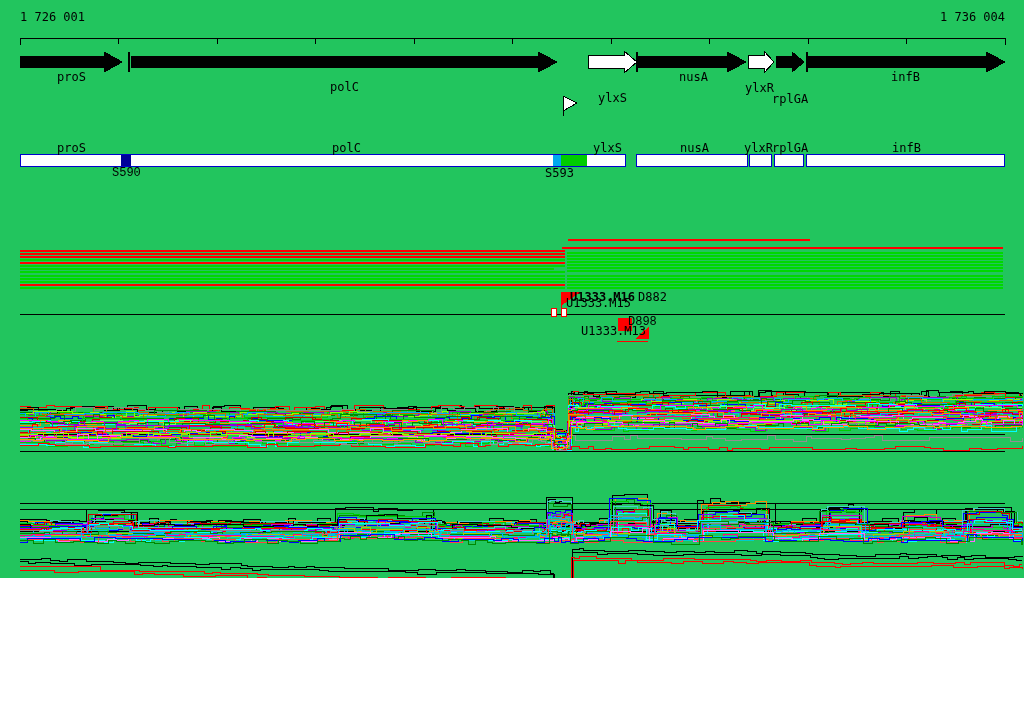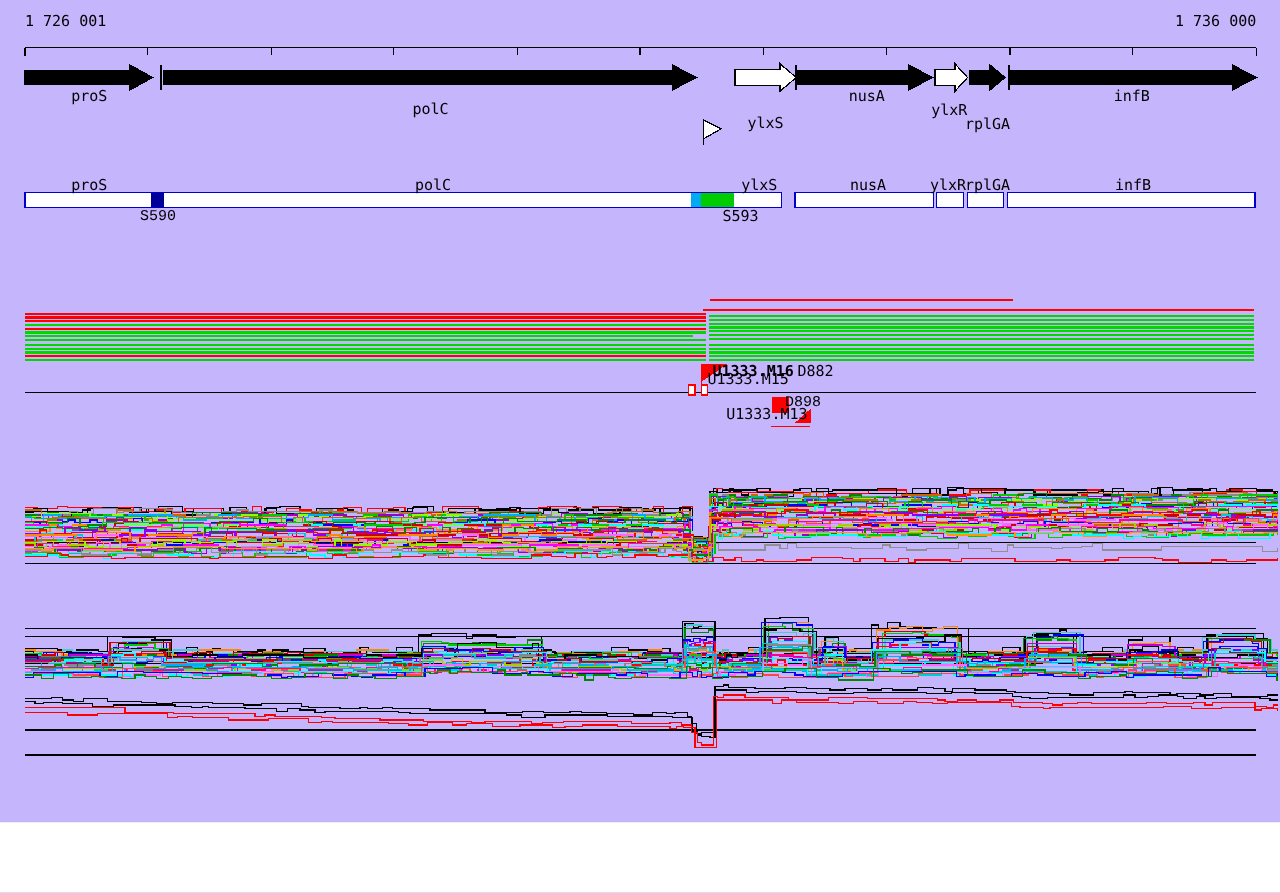--- a/index.html
+++ b/index.html
@@ -1,16 +1,16 @@
 <!DOCTYPE html>
 <html><head>
 <meta charset="utf-8">
 <style>
   html,body{margin:0;padding:0;background:#fff;}
-  .screen{position:relative;width:1024px;height:658px;background:#c4b5fd;overflow:hidden;
+  .screen{position:relative;width:1024px;height:578px;background:#22c55e;overflow:hidden;
           font-family:"DejaVu Sans Mono",monospace;}
   svg{position:absolute;left:0;top:0;shape-rendering:crispEdges;}
   .lbl{position:absolute;font:12px "DejaVu Sans Mono",monospace;color:#000;white-space:pre;line-height:13px;}
 </style>
 </head>
 <body>
 
 <div class="screen">
   <svg id="gfx" width="1024" height="714">
       <g>
@@ -190,36 +190,36 @@
         <path d="M20 682H27V683H40V682H53V682H59V679H72V679H81V679H86V682H97V682H110V684H119V682H126V682H139V682H145V680H157V682H166V681H175V683H187V683H198V683H209V683H221V684H228V684H239V684H251V683H260V683H271V683H283V683H289V682H297V681H307V681H315V680H325V680H336V679H347V681H354V680H361V680H372V680H380V682H385V682H397V684H409V682H418V685H427V685H438V683H448V683H456V683H464V683H470V683H477V683H487V683H492V683H504V683H511V685H518V685H529V685H535V685H548V685H551V679H556V679H561V679H564V679H567V679H570V679H574V679H579V681H582V681H585V682H596V682H606V683H615V682H628V679H637V679H645V679H657V680H667V680H673V680H683V681H692V681H699V681H710V681H719V682H730V682H737V683H742V685H751V683H759V683H769V684H777V684H789V684H802V684H807V683H814V683H822V685H827V685H833V685H841V685H847V685H855V685H867V685H877V685H890V685H902V685H910V685H923V681H932V682H938V682H944V680H954V680H965V679H975V680H982V680H990V680H1003V679H1016V679H1022V679" fill="none" stroke="#000000" stroke-width="1"></path>
         <path d="M20 684H33V684H39V684H50V684H55V684H63V682H69V682H82V685H94V686H99V685H109V685H122V684H135V684H140V682H147V683H155V684H161V685H166V685H178V684H187V684H197V685H206V685H211V685H218V685H228V687H233V685H238V685H249V685H260V685H272V685H285V685H293V683H298V684H309V684H321V683H327V683H333V682H345V682H352V682H360V683H370V683H383V684H388V684H393V684H401V684H411V684H418V684H429V684H436V685H447V686H452V686H459V685H472V685H480V685H492V685H501V687H514V687H525V685H538V684H541V684H544V684H547V682H552V682H557V682H562V682H565V682H568V682H571V681H575V682H579V682H582V683H585V683H592V685H598V685H606V685H615V683H625V683H634V683H639V683H650V682H660V682H670V683H678V682H686V682H696V683H705V683H718V684H729V686H742V686H748V685H759V685H765V685H772V685H781V685H792V685H805V684H815V686H822V687H834V687H841V685H852V687H862V687H874V687H887V686H895V686H906V686H918V683H930V683H938V682H945V683H957V681H969V681H978V681H983V681H993V681H1003V681H1016V681H1022V680" fill="none" stroke="#000000" stroke-width="1"></path>
         <path d="M20 686H27V686H39V686H50V685H55V684H65V684H78V685H88V687H101V689H113V687H122V687H129V687H141V687H148V686H156V685H168V687H179V687H192V688H197V688H203V688H215V687H222V687H235V687H244V686H249V686H258V688H265V688H273V688H282V688H290V686H303V686H315V686H325V685H330V683H339V683H350V685H363V685H369V686H382V686H392V686H401V687H412V687H417V687H426V687H433V687H442V687H453V688H462V686H467V686H475V686H484V688H492V688H504V689H513V689H526V689H539V684H542V686H545V686H549V686H553V686H558V686H562V686H567V686H570V686H574V686H579V683H583V683H587V686H600V687H613V685H623V685H631V682H637V682H645V682H656V684H669V685H679V684H689V686H697V685H702V685H710V685H720V685H733V685H743V685H756V688H769V687H776V687H787V687H792V688H799V688H804V687H812V688H822V688H835V688H841V688H853V689H863V688H868V688H880V688H890V687H895V687H904V687H917V687H928V685H941V685H953V684H966V683H971V683H984V683H997V683H1003V684H1016V683H1022V683" fill="none" stroke="#000000" stroke-width="1"></path>
         <path d="M20 691H28V691H36V691H44V691H50V689H59V688H67V688H80V688H85V689H91V692H99V691H110V692H116V692H124V692H135V689H143V689H152V690H163V691H172V690H177V690H185V690H198V690H211V691H223V692H232V692H243V692H248V692H260V692H270V691H276V689H284V690H291V691H298V688H309V688H322V688H331V688H341V688H348V689H355V689H360V689H365V689H373V689H382V691H394V691H405V691H410V691H415V691H424V693H433V693H444V692H457V692H469V691H476V691H481V691H487V690H496V691H508V691H520V691H531V691H539V691H542V691H547V691H552V687H557V687H560V686H565V687H568V685H571V685H575V685H579V685H584V689H587V688H597V690H608V690H621V686H634V686H639V687H649V687H658V688H668V688H678V689H690V689H698V689H710V689H721V689H729V692H739V691H744V691H753V691H764V691H775V691H780V691H787V691H794V691H803V691H816V691H821V691H827V692H838V692H851V693H864V693H874V693H880V692H893V691H902V691H910V691H916V691H927V690H937V688H942V688H947V688H959V687H972V688H985V687H991V687H1002V687H1012V688H1022V688" fill="none" stroke="#ff0000" stroke-width="1"></path>
         <path d="M20 694H29V694H36V694H44V693H55V691H61V690H72V690H83V692H93V693H106V695H116V695H124V692H137V691H149V692H160V693H172V693H180V693H192V695H201V695H211V695H218V695H223V695H235V695H247V693H255V693H263V693H271V693H276V692H287V692H297V693H303V692H310V693H317V693H322V692H328V690H333V691H342V691H348V691H353V692H363V692H374V692H386V694H393V695H401V695H406V694H418V694H424V696H430V694H443V696H450V696H462V693H475V694H485V693H491V695H504V694H515V694H524V694H537V692H541V693H545V691H550V691H555V690H558V690H563V688H567V689H570V689H575V689H579V691H582V691H585V691H593V691H599V691H605V695H616V695H623V689H634V690H641V690H653V690H666V690H674V691H685V691H695V692H700V693H710V693H717V693H725V693H734V694H741V695H753V695H760V695H770V695H783V694H789V695H799V695H804V695H812V695H825V694H834V695H846V695H852V695H865V695H874V695H881V695H894V693H899V694H912V694H917V692H923V692H936V692H942V692H953V692H963V690H975V691H982V690H993V691H1001V691H1011V689H1020V691H1022V690" fill="none" stroke="#ff0000" stroke-width="1"></path>
         <path d="M20 697H32V697H43V697H50V695H62V695H68V696H81V698H91V698H102V700H109V699H115V699H122V699H133V699H139V696H144V696H150V696H155V697H166V697H178V699H183V698H194V700H201V699H211V698H218V699H225V698H237V698H243V699H251V698H258V697H268V698H273V699H281V699H292V699H305V697H312V696H322V696H329V694H334V696H340V696H353V696H360V696H366V697H379V697H392V698H402V697H414V697H423V699H428V699H434V699H445V697H458V697H463V699H473V699H479V699H484V699H492V699H498V699H511V699H518V698H527V698H540V698H543V698H548V694H553V695H557V695H560V695H564V693H567V693H570V693H573V694H576V694H580V695H584V697H588V697H595V697H601V699H609V697H620V696H631V694H638V695H647V695H660V695H669V694H678V694H689V695H698V697H708V696H718V696H723V697H733V699H745V700H757V698H762V698H773V699H782V698H792V698H798V698H807V698H816V698H823V698H831V699H844V699H853V699H866V698H875V698H882V699H892V697H900V697H907V698H915V697H925V697H936V695H943V695H948V696H955V695H962V695H972V695H977V695H986V695H991V694H1002V694H1007V695H1012V695H1022V695" fill="none" stroke="#ff0000" stroke-width="1"></path>
       </g>
     </svg>
   <div id="labels">
     <span class="lbl" style="left:20px;top:11px">1 726 001</span>
-    <span class="lbl" style="left:940px;top:11px">1 736 000</span>
+    <span class="lbl" style="left:940px;top:11px">1 736 004</span>
   <span class="lbl" style="left: 57px; top: 71px;">proS</span>
       <span class="lbl" style="left: 330px; top: 81px;">polC</span>
       <span class="lbl" style="left: 598px; top: 92px;">ylxS</span>
       <span class="lbl" style="left: 679px; top: 71px;">nusA</span>
       <span class="lbl" style="left: 745px; top: 82px;">ylxR</span>
       <span class="lbl" style="left: 772px; top: 93px;">rplGA</span>
       <span class="lbl" style="left: 891px; top: 71px;">infB</span>
       <span class="lbl" style="left: 57px; top: 142px;">proS</span>
       <span class="lbl" style="left: 332px; top: 142px;">polC</span>
       <span class="lbl" style="left: 593px; top: 142px;">ylxS</span>
       <span class="lbl" style="left: 680px; top: 142px;">nusA</span>
       <span class="lbl" style="left: 744px; top: 142px;">ylxR</span>
       <span class="lbl" style="left: 772px; top: 142px;">rplGA</span>
       <span class="lbl" style="left: 892px; top: 142px;">infB</span>
       <span class="lbl" style="left: 112px; top: 167px; font-family: Liberation Mono, monospace;">S590</span>
-      <span class="lbl" style="left: 578px; top: 167px;">S593</span>
+      <span class="lbl" style="left: 545px; top: 167px;">S593</span>
       <span class="lbl" style="left: 566px; top: 297px;">U1333.M15</span>
       <span class="lbl" style="left: 570px; top: 291px; font-weight: bold;">U1333.M16</span>
       <span class="lbl" style="left: 594px; top: 291px; margin-left: 44px;">D882</span>
       <span class="lbl" style="left: 628px; top: 316px; font-family: Liberation Mono, monospace;">D898</span>
       <span class="lbl" style="left: 581px; top: 325px;">U1333.M13</span>
     </div>
 </div>
 
 </body></html>

